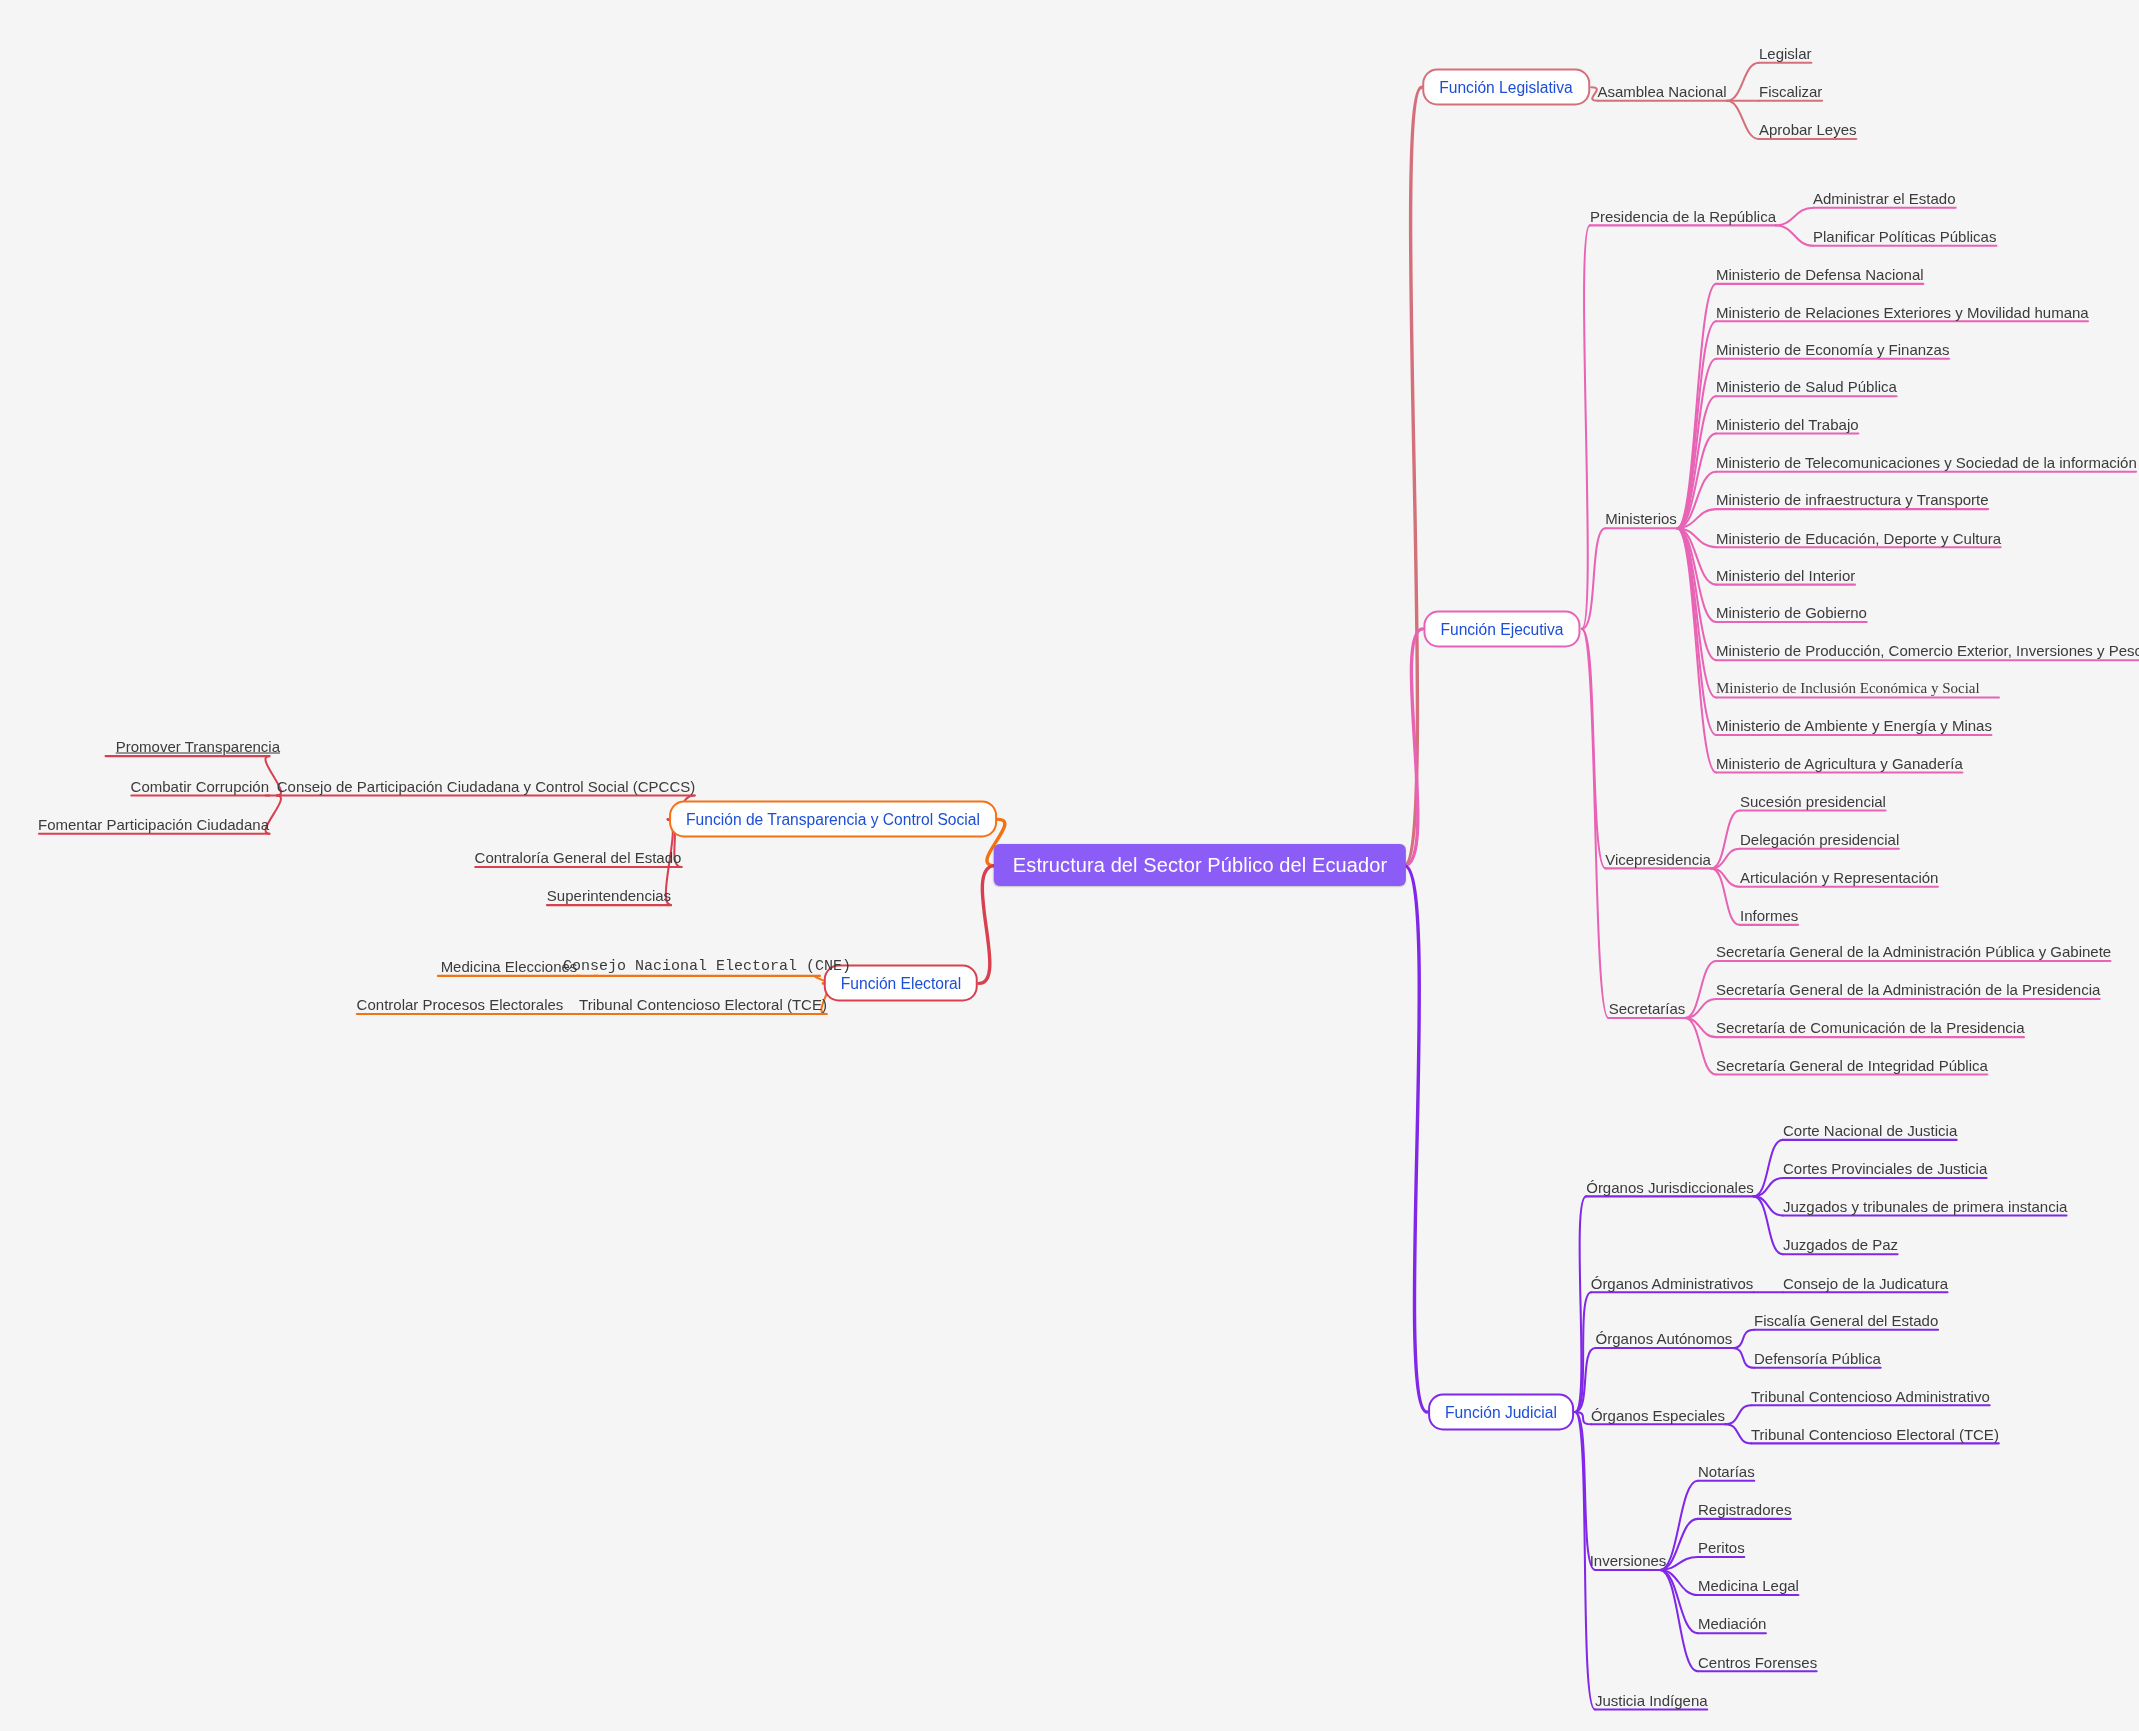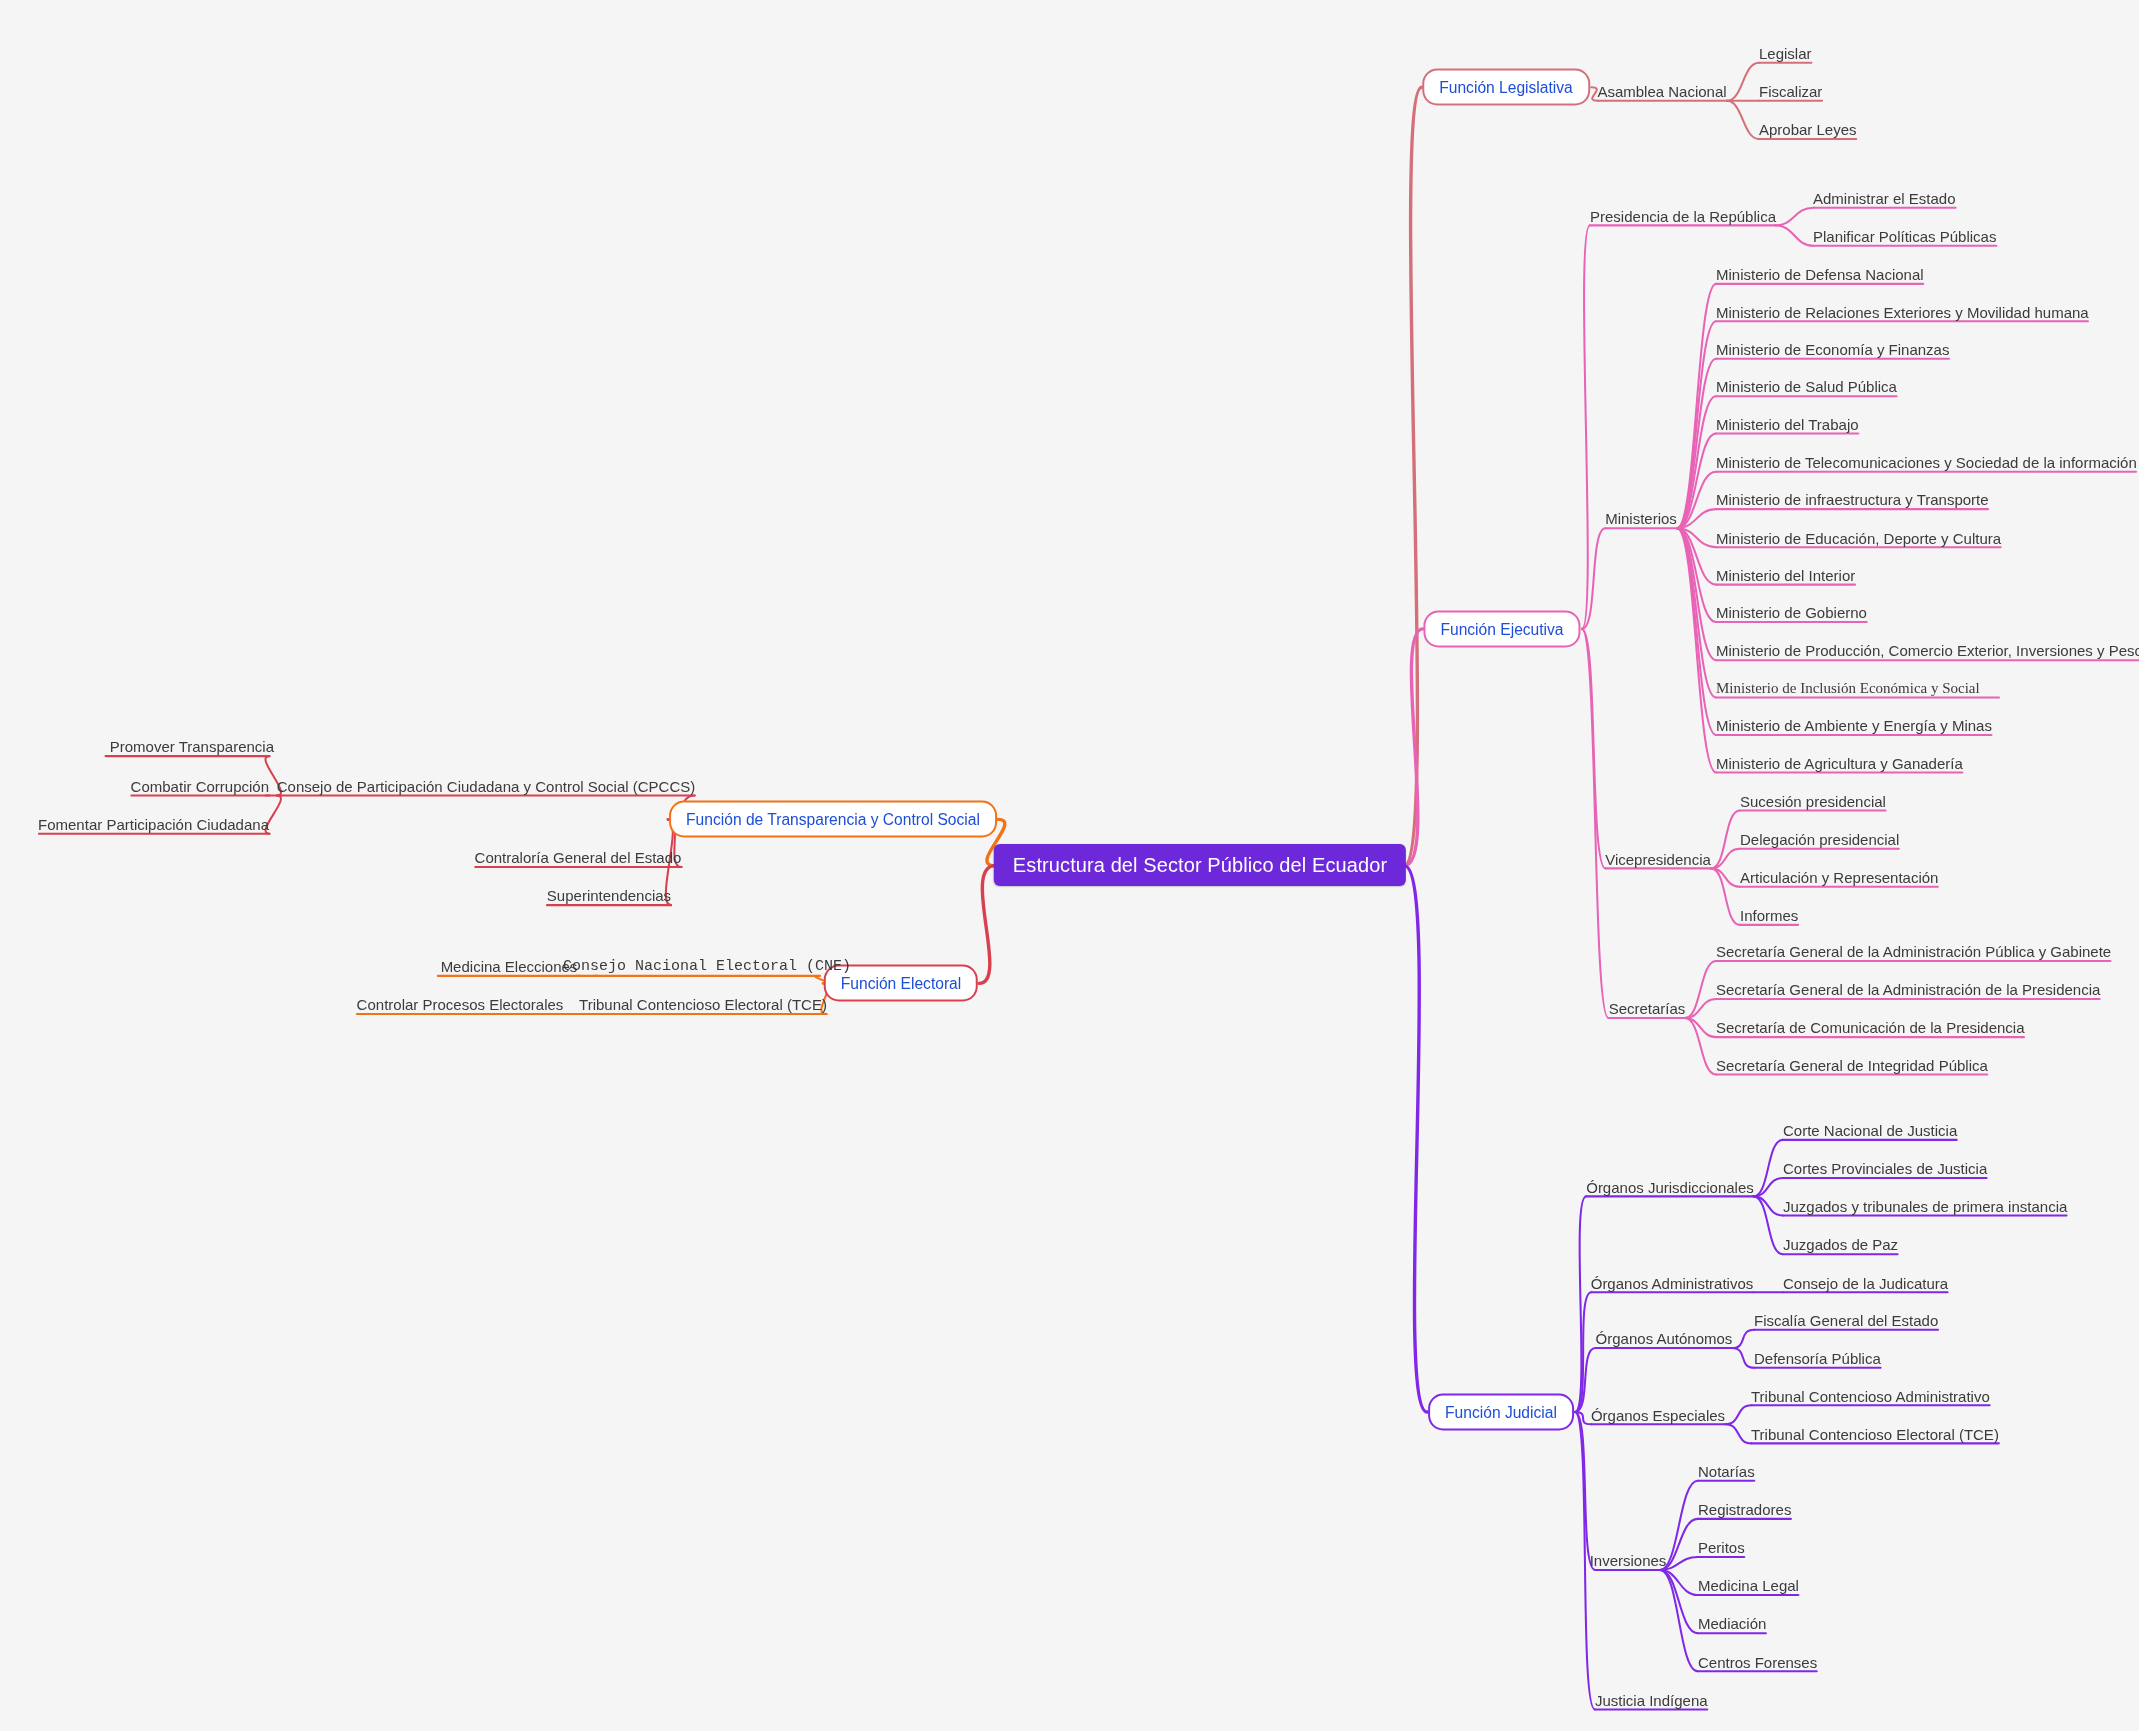--- a/index.html
+++ b/index.html
@@ -11,21 +11,21 @@
     overflow:hidden;
     color:#3b3b3b;
   }
   #mindmap{position:absolute;inset:0;width:2140px;height:1732px;}
   svg.edges{position:absolute;left:0;top:0;width:2140px;height:1732px;pointer-events:none;}
 
   .node{position:absolute;white-space:nowrap;}
 
   
   .root{
-    background:#6d28d9;
+    background:#8b5cf6;
     color:#ffffff;
     border-radius:6px;
     padding:9.5px 19px;
     font-size:20px;
     letter-spacing:0.1px;
     transform:translate(-50%,-50%);
     box-shadow:0 0.7px 1.4px rgba(0,0,0,.18);
   }
   
   .pill{
@@ -228,21 +228,21 @@
   <div class="node lbl" style="left:1740px;top:915px;">Informes</div>
 
   <div class="node lbl c" style="left:1647px;top:1008px;">Secretarías</div>
   <div class="node lbl" style="left:1716px;top:951px;">Secretaría General de la Administración Pública y Gabinete</div>
   <div class="node lbl" style="left:1716px;top:989px;">Secretaría General de la Administración de la Presidencia</div>
   <div class="node lbl" style="left:1716px;top:1027px;">Secretaría de Comunicación de la Presidencia</div>
   <div class="node lbl" style="left:1716px;top:1065px;">Secretaría General de Integridad Pública</div>
 
   <div class="node pill trans" style="left:833px;top:819px;">Función de Transparencia y Control Social</div>
   <div class="node lbl c" style="left:486px;top:786px;">Consejo de Participación Ciudadana y Control Social (CPCCS)</div>
-  <div class="node lbl r" style="left:274px;top:746px;">Promover Transparencia</div>
+  <div class="node lbl r" style="left:280px;top:746px;text-decoration:underline;">Promover Transparencia</div>
   <div class="node lbl r" style="left:269px;top:786px;">Combatir Corrupción</div>
   <div class="node lbl r" style="left:269px;top:824px;">Fomentar Participación Ciudadana</div>
   <div class="node lbl c" style="left:578px;top:857px;">Contraloría General del Estado</div>
   <div class="node lbl c" style="left:609px;top:895px;">Superintendencias</div>
 
   <div class="node pill elec" style="left:901px;top:983px;">Función Electoral</div>
   <div class="node lbl c" style="left:707px;top:966px;font-family:Liberation Mono, monospace;">Consejo Nacional Electoral (CNE)</div>
   <div class="node lbl c" style="left:703px;top:1004px;">Tribunal Contencioso Electoral (TCE)</div>
   <div class="node lbl c" style="left:509px;top:966px;">Medicina Elecciones</div>
   <div class="node lbl c" style="left:460px;top:1004px;">Controlar Procesos Electorales</div>

